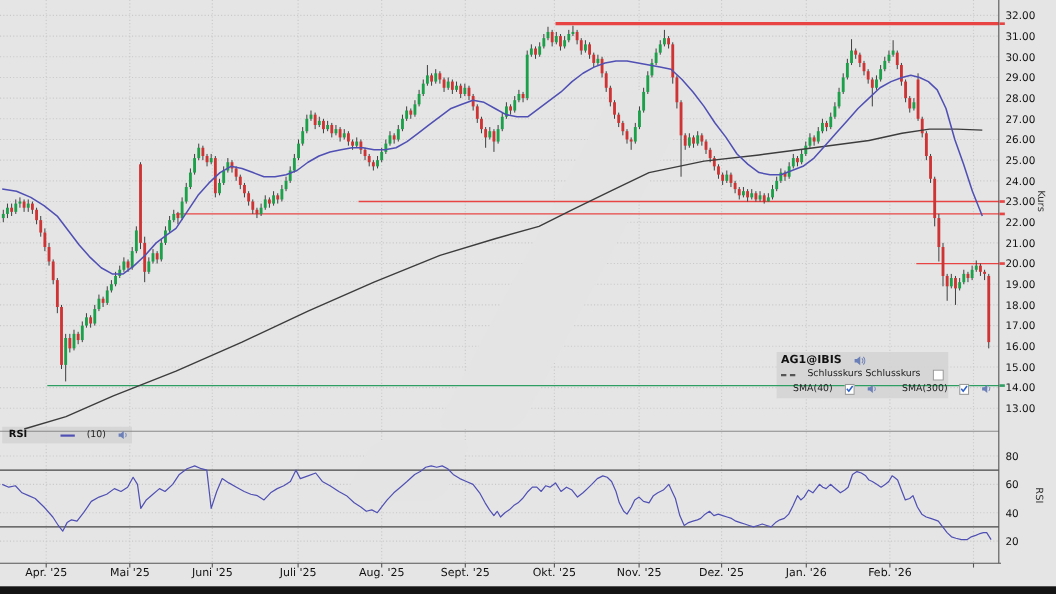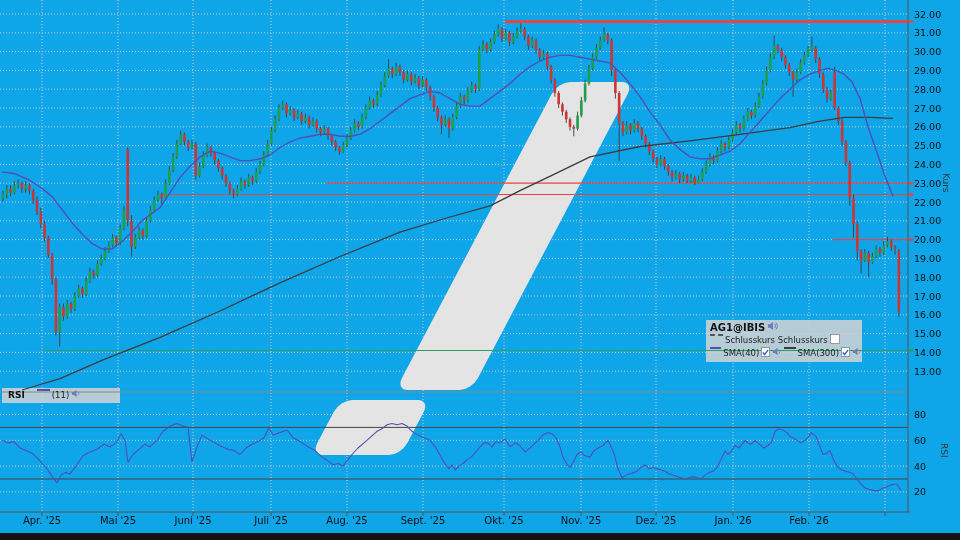--- a/index.html
+++ b/index.html
@@ -1,20 +1,20 @@
 <!DOCTYPE html>
 <html><head>
 <meta charset="utf-8">
 <style>
   html,body{margin:0;padding:0;background:#fff;}
-  #stage{position:relative;width:960px;height:540px;background:#0ea5e9;overflow:hidden;
+  #stage{position:relative;width:960px;height:540px;background:#e5e5e5;overflow:hidden;
          font-family:"DejaVu Sans","Liberation Sans",sans-serif;}
   #cv{position:absolute;left:0;top:0;}
   .legend{position:absolute;z-index:5;}
-  .lrow{display:flex;align-items:flex-start;gap:2px;white-space:nowrap;line-height:13px;}
+  .lrow{display:flex;align-items:center;gap:11px;white-space:nowrap;line-height:13px;}
   .ltitle{font-size:10px;font-weight:bold;color:#111;}
   .ltext{font-size:8.5px;color:#222;}
   .samp{display:inline-block;width:13px;height:0;}
   .samp.dash{border-top:2px dashed #555;}
   .samp.blue{border-top:2px solid #5050b4;}
   .samp.dark{border-top:2px solid #3c3c3c;}
   .cb{display:inline-flex;width:8px;height:8px;background:#fff;border:1px solid #9a9a9a;
       align-items:center;justify-content:center;}
   .vtitle{position:absolute;font-size:9px;color:#333;writing-mode:vertical-rl;z-index:4;}
   #bottombar{position:absolute;left:0;bottom:0;width:960px;height:7px;background:#141414;}
@@ -663,21 +663,21 @@
           <path d="M8.2 2.6a3.2 3.2 0 010 4.8" stroke="#6b7fb8" fill="none" stroke-width="1"></path>
         </svg>
     </div>
   </div>
 
   <div class="legend" style="left:8px;top:389px;">
     <div class="lrow">
       <span class="ltitle" style="font-size:9px;">RSI</span>
       <span style="width:8px;"></span>
       <span class="samp blue"></span>
-      <span class="ltext">(11)</span>
+      <span class="ltext">(10)</span>
       <svg class="spk" width="10" height="9" viewBox="0 0 12 10">
           <path d="M1 3.2h2.3L6.6.6v8.8L3.3 6.8H1z" fill="#6b7fb8"></path>
           <path d="M8.2 2.6a3.2 3.2 0 010 4.8" stroke="#6b7fb8" fill="none" stroke-width="1"></path>
         </svg>
     </div>
   </div>
 
   <div class="vtitle" style="left:941px;top:173px;">Kurs</div>
   <div class="vtitle" style="left:939px;top:443px;">RSI</div>
 

